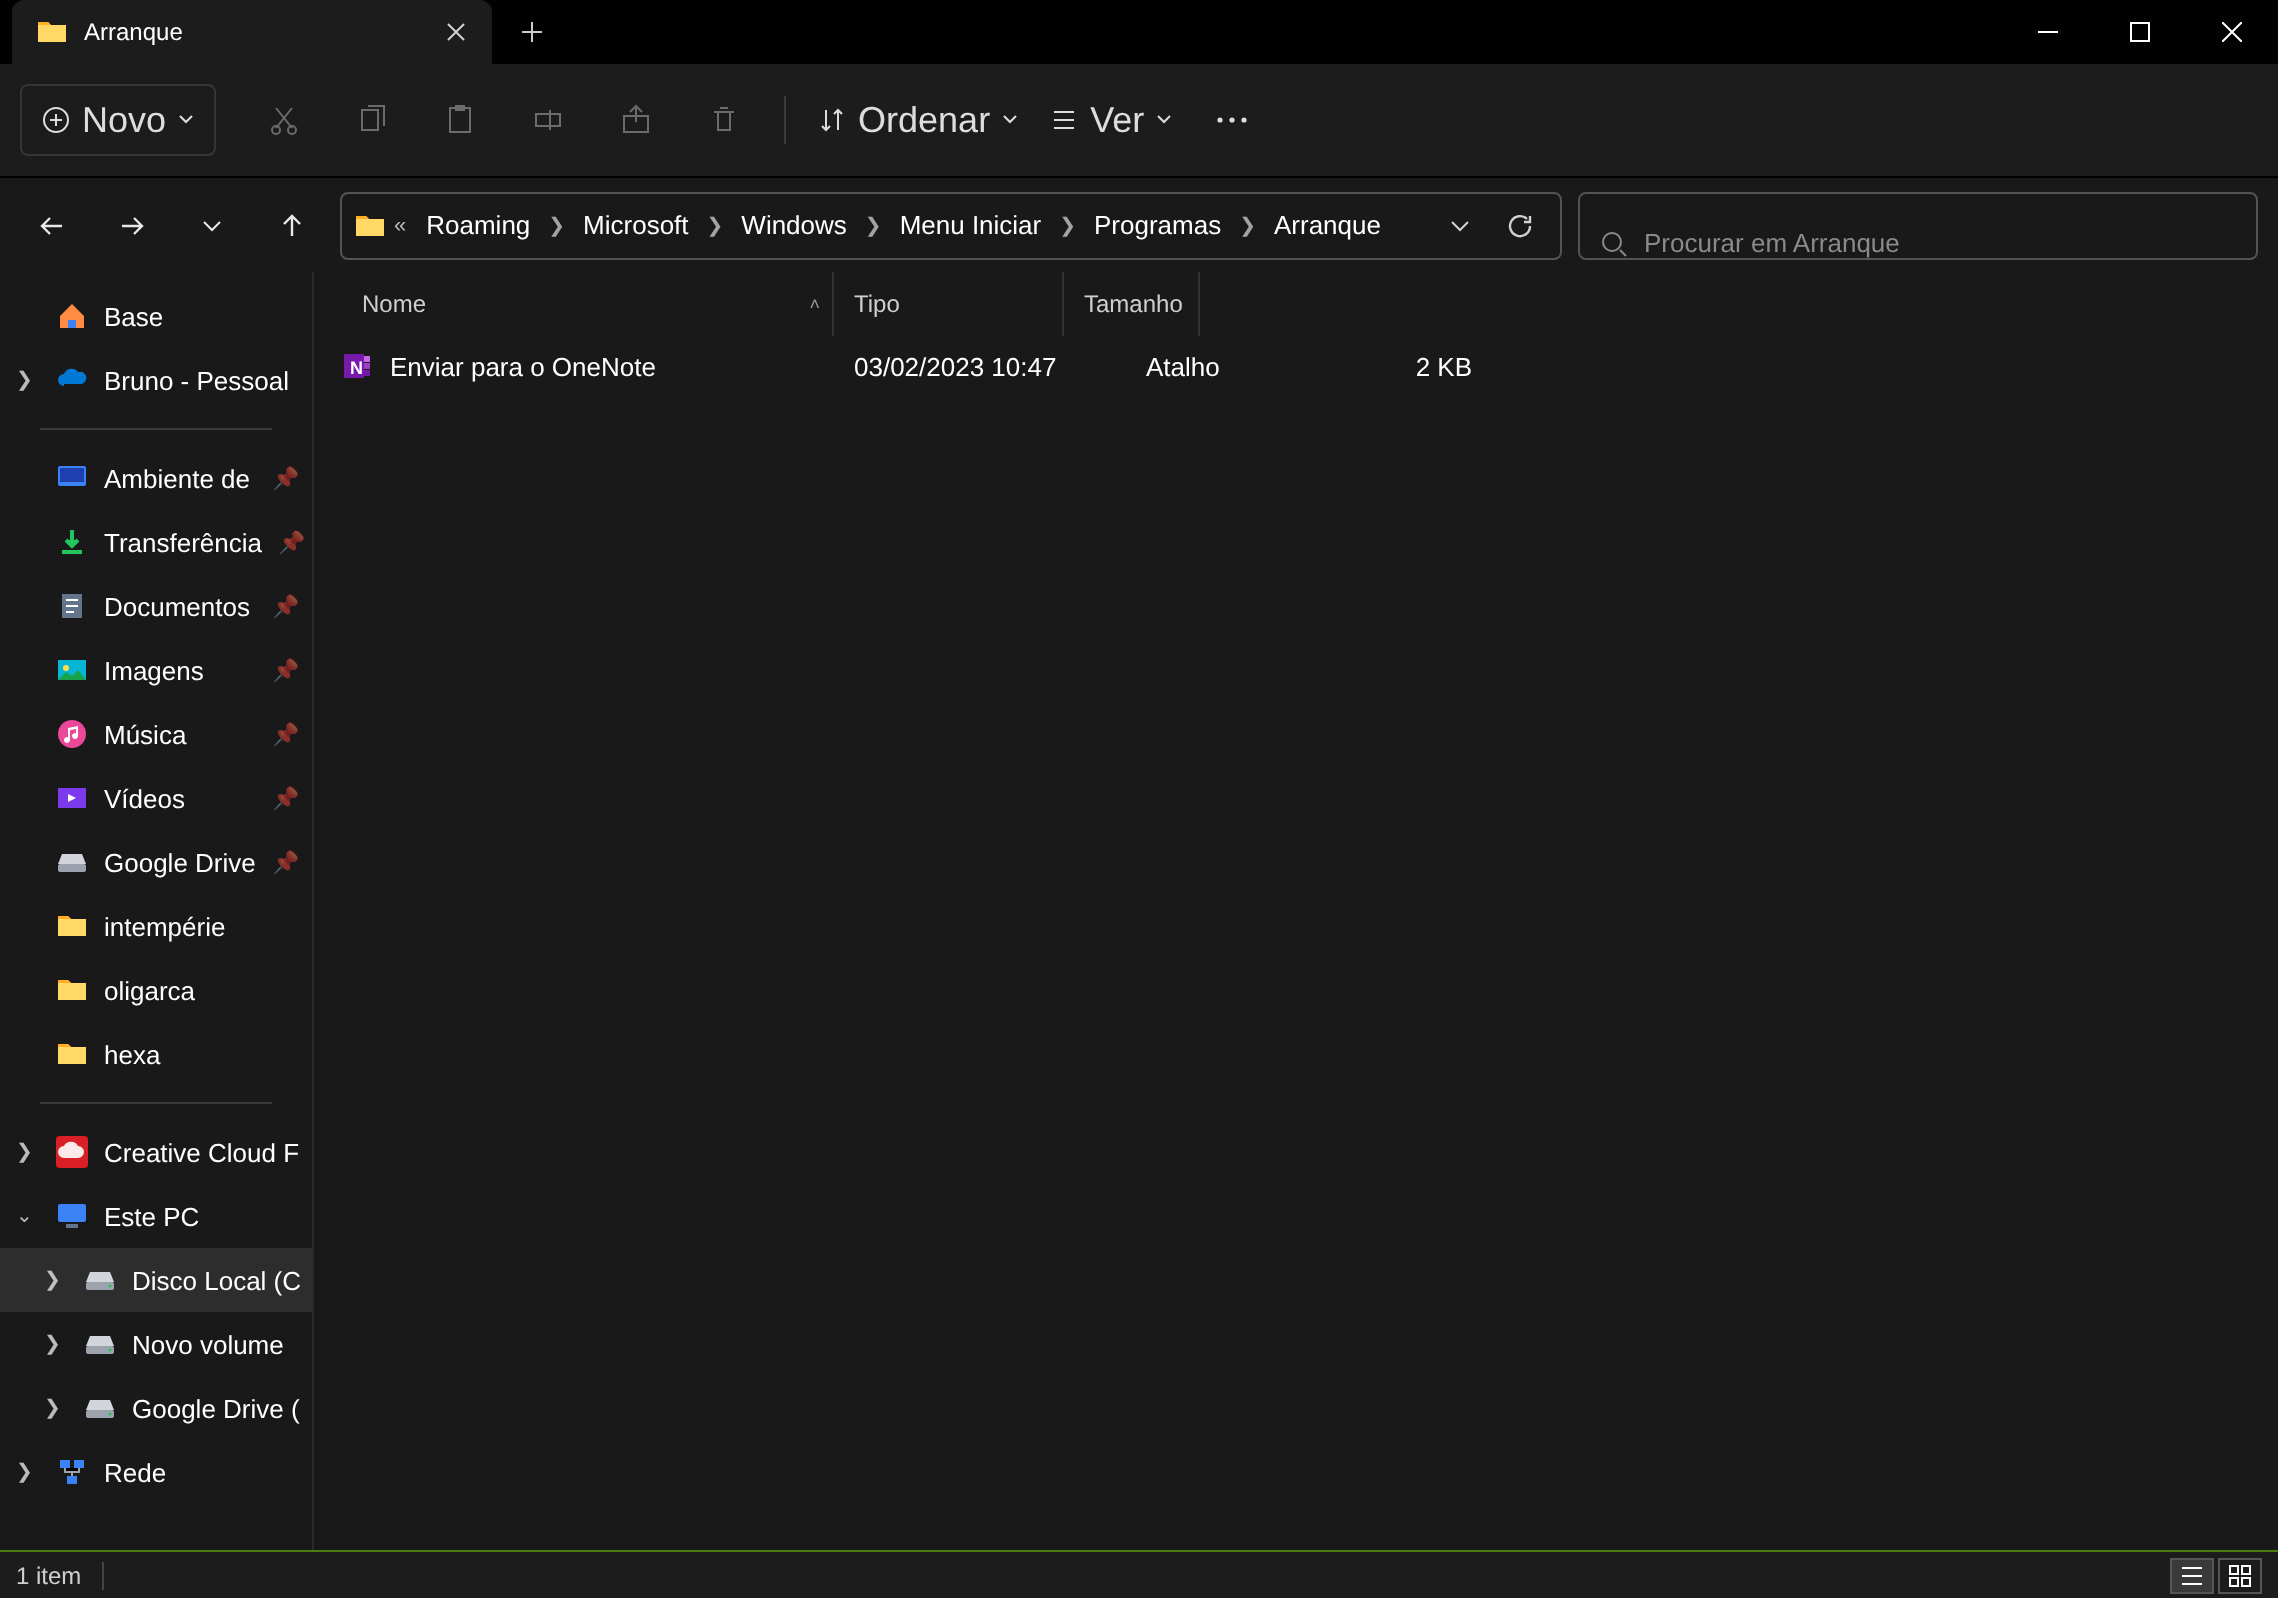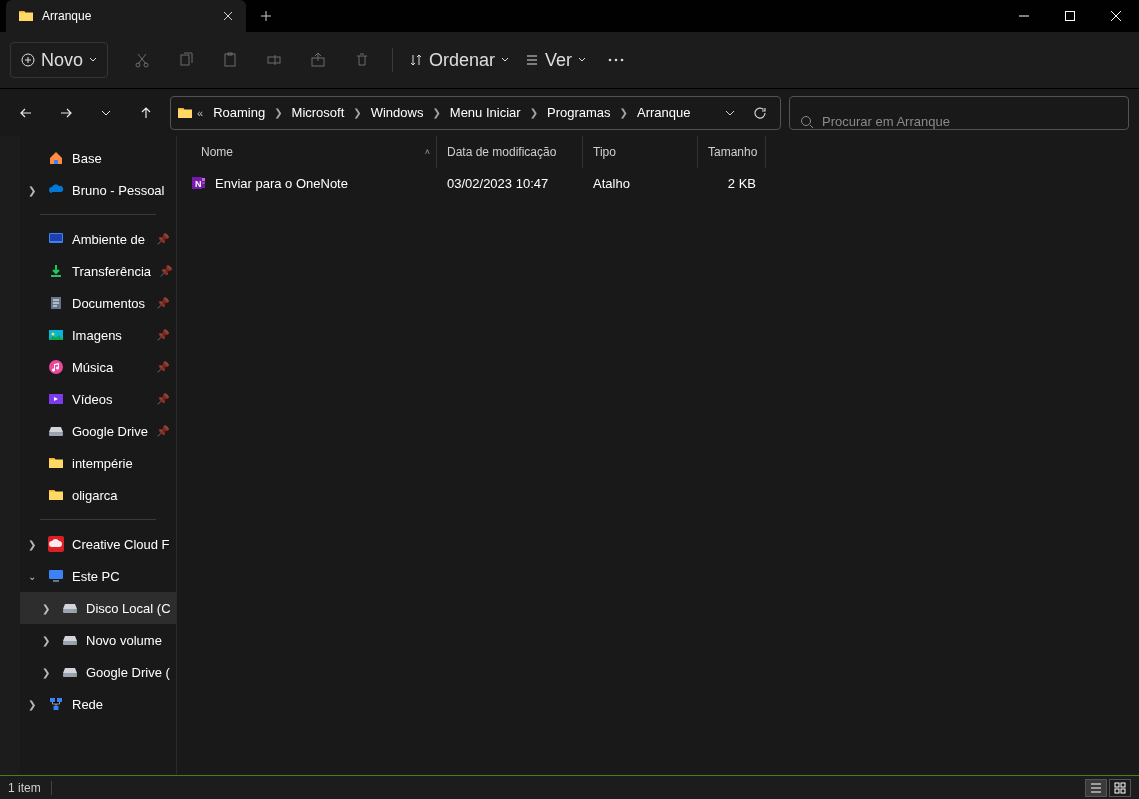--- a/index.html
+++ b/index.html
@@ -29,21 +29,21 @@
 .bc-item { font-size: 13px; padding: 4px 6px; border-radius: 3px; cursor: pointer; }
 .bc-sep { opacity: 0.6; font-size: 10px; padding: 0 1px; }
 .bc-dbl { opacity: 0.7; font-size: 11px; padding: 0 2px; }
 .bc-spacer { flex: 1; }
 .bc-refresh, .bc-drop { width: 28px; height: 28px; display: flex; align-items: center; justify-content: center; cursor: pointer; opacity: 0.8; border-radius: 3px; }
 .search-box { width: 340px; height: 34px; border: 1px solid #535353; border-radius: 4px; display: flex; align-items: flex-end; padding: 0 10px; gap: 8px; background: #191919; }
 .search-box input { background: transparent; border: none; outline: none; color: #fff; font-size: 13px; flex: 1; }
 .search-box input::placeholder { color: #8a8a8a; }
 
 
-.main { flex: 1; display: flex; overflow: hidden; background: #fde047; margin-left: 20px; }
+.main { flex: 1; display: flex; overflow: hidden; background: #fde047; }
 .sidebar { width: 156px; background: #191919; overflow-y: auto; padding: 6px 0; position: relative; }
 .sidebar::-webkit-scrollbar { width: 12px; }
 .sidebar::-webkit-scrollbar-track { background: #191919; }
 .sidebar::-webkit-scrollbar-thumb { background: #4a4a4a; border-radius: 6px; }
 .sb-item { height: 32px; display: flex; align-items: center; padding: 0 6px 0 28px; gap: 8px; font-size: 13px; cursor: pointer; position: relative; white-space: nowrap; overflow: hidden; }
 .sb-item.selected { background: #2d2d2d; }
 .sb-item .chev { position: absolute; left: 8px; font-size: 10px; opacity: 0.7; }
 .sb-item.indent { padding-left: 42px; }
 .sb-item.indent .chev { left: 22px; }
 .sb-icon { width: 16px; height: 16px; display: inline-flex; align-items: center; justify-content: center; flex-shrink: 0; }
@@ -358,20 +358,29 @@
       </div>
       <div class="sb-item">
         <span class="sb-icon">
           <svg width="16" height="16" viewBox="0 0 16 16">
             <path fill="#ffd866" d="M1 3h5l1.5 1.5H15V13H1z"></path>
             <path fill="#ffb020" d="M1 3h5l1.5 1.5H1z"></path>
           </svg>
         </span>
         <span>oligarca</span>
       </div>
+      <div class="sb-item">
+        <span class="sb-icon">
+          <svg width="16" height="16" viewBox="0 0 16 16">
+            <path fill="#ffd866" d="M1 3h5l1.5 1.5H15V13H1z"></path>
+            <path fill="#ffb020" d="M1 3h5l1.5 1.5H1z"></path>
+          </svg>
+        </span>
+        <span>hexa</span>
+      </div>
       <div class="sb-divider"></div>
       <div class="sb-item">
         <span class="chev">❯</span>
         <span class="sb-icon">
           <svg width="16" height="16" viewBox="0 0 16 16">
             <rect width="16" height="16" fill="#da1f26" rx="2"></rect>
             <path fill="#fff" d="M4 11a3 3 0 0 1 0-6 4 4 0 0 1 7 0 3 3 0 0 1 0 6z" opacity="0.9"></path>
           </svg>
         </span>
         <span>Creative Cloud F</span>
@@ -430,23 +439,20 @@
           </svg>
         </span>
         <span>Rede</span>
       </div>
     </div>
   <div class="content">
     <div class="col-headers">
       <div class="col name">
           <span>Nome</span>
           <span class="sort">˄</span>
-        </div>
-      <div class="col date">
-          <span>Data de modificação</span>
         </div>
       <div class="col type">
           <span>Tipo</span>
         </div>
       <div class="col size">
           <span>Tamanho</span>
         </div>
     </div>
     <div class="rows" id="rows">
         <div class="row">

